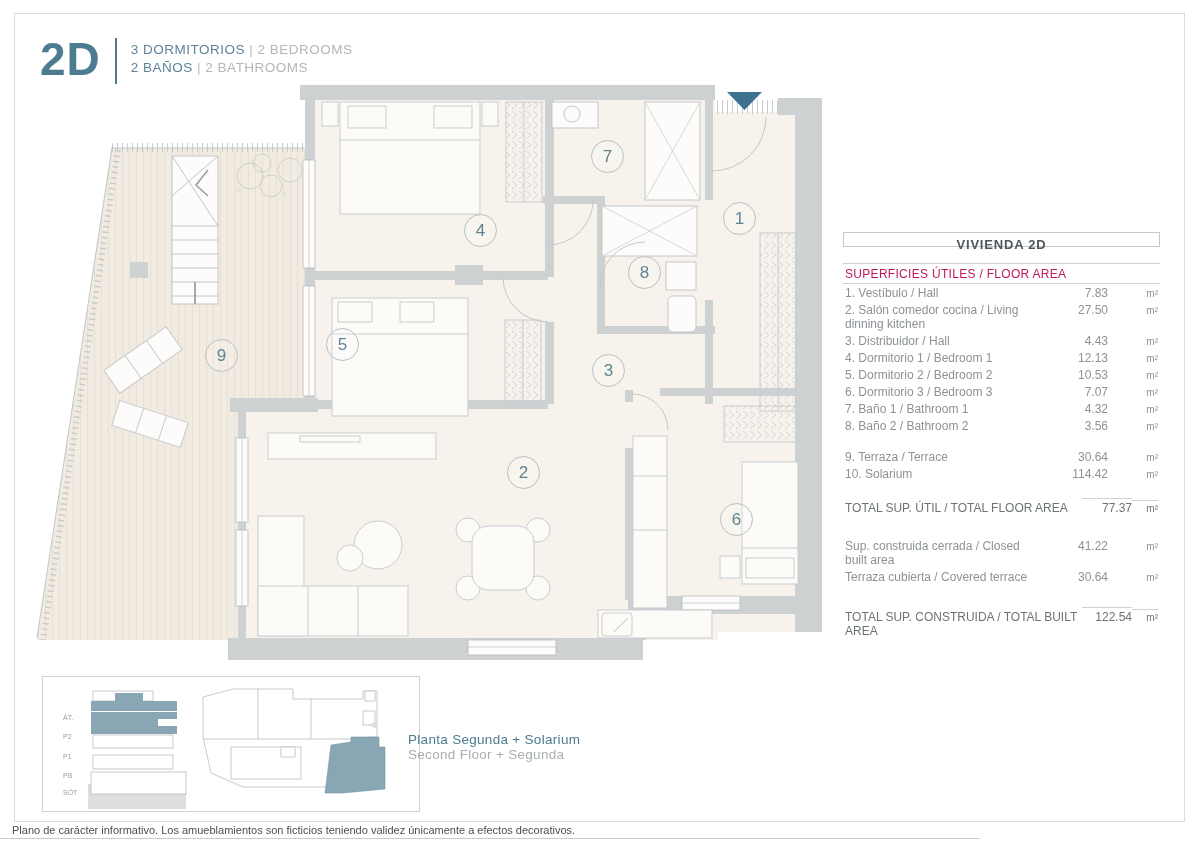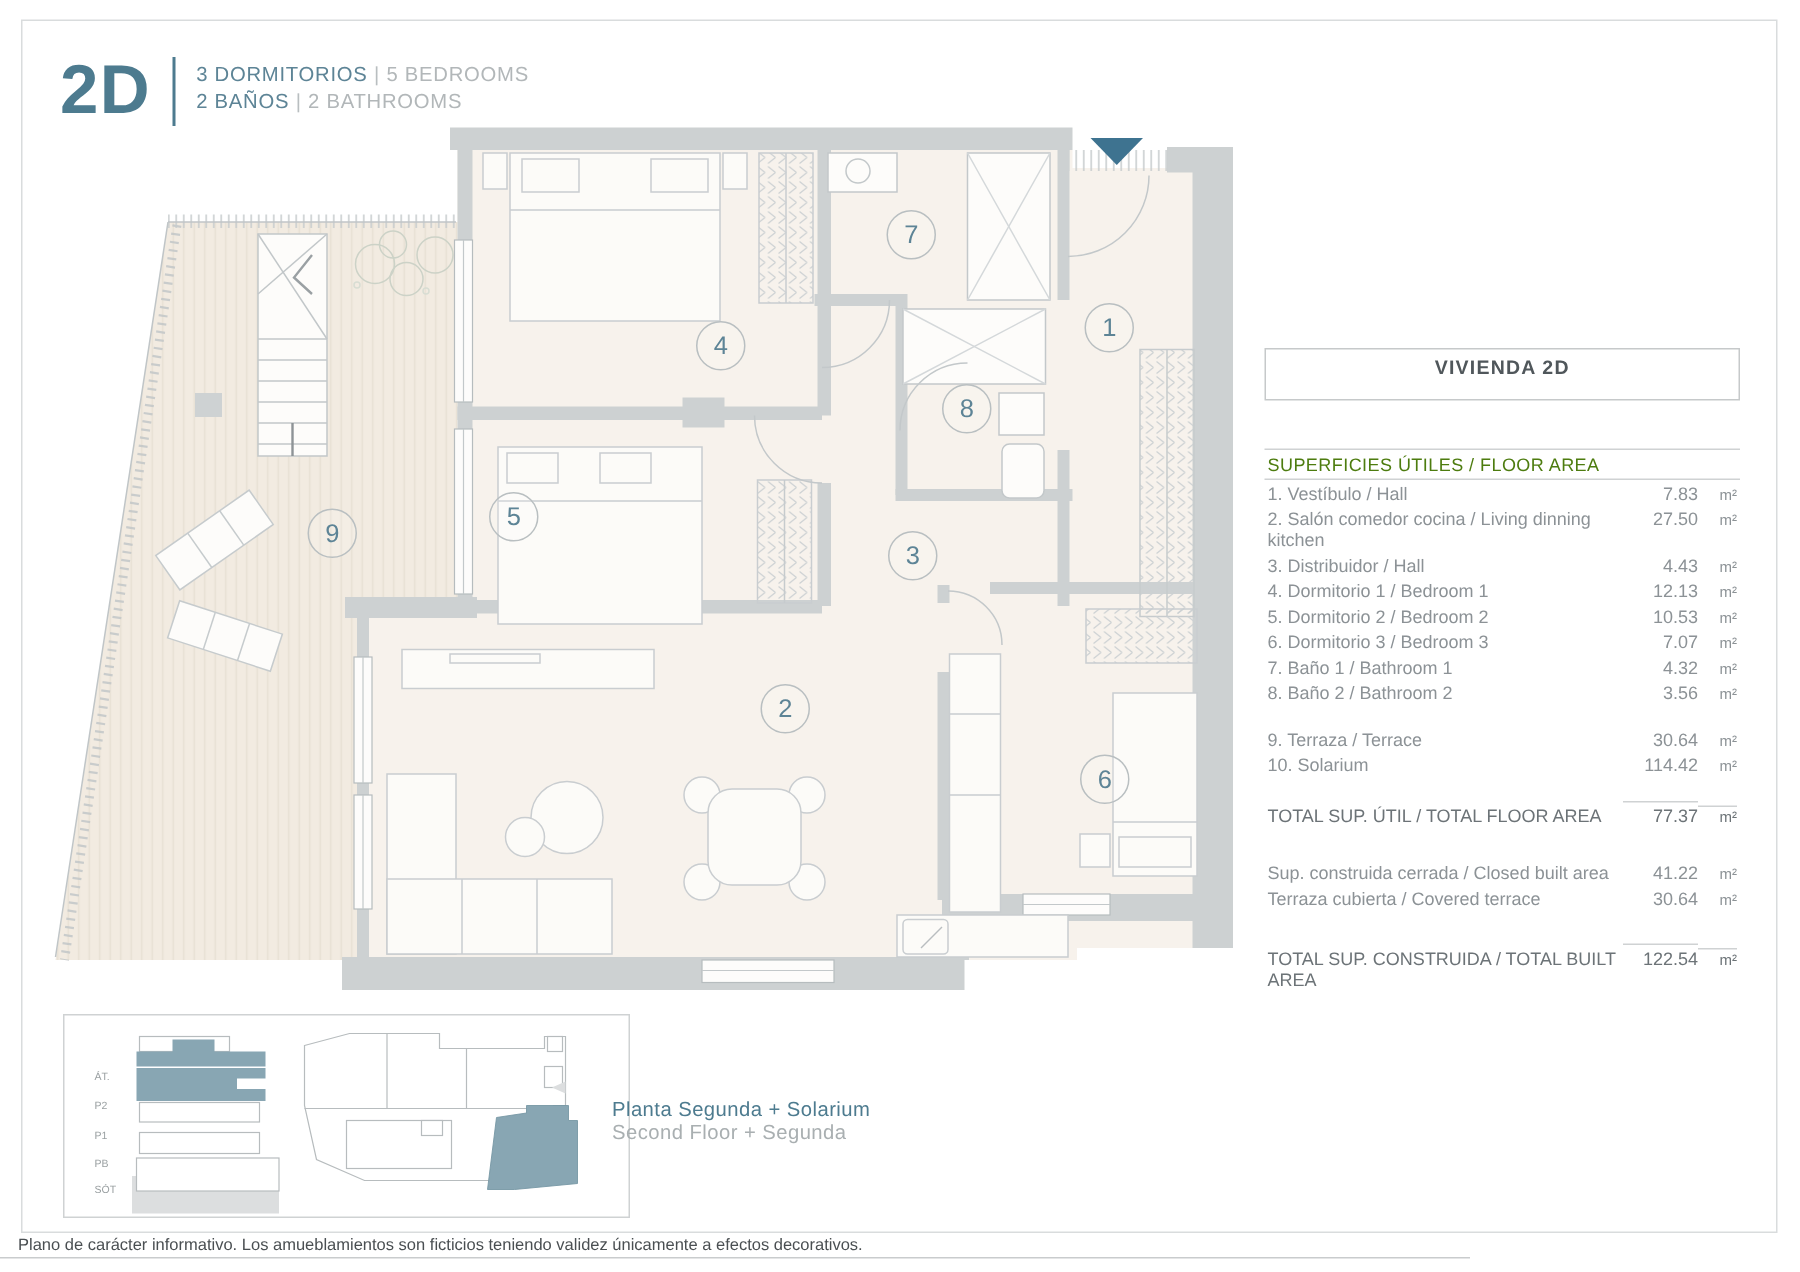--- a/index.html
+++ b/index.html
@@ -24,25 +24,25 @@
   
   #plansvg { position:absolute; left:0; top:0; }
 
   
   .marker { position:absolute; width:33px; height:33px; border:1px solid #b9bfc1;
             border-radius:50%; text-align:center; line-height:31px; font-size:17px;
             color:#5d8496; background:rgba(255,255,255,0.15); }
 
   
   .panel { position:absolute; left:843px; top:232px; width:317px; font-size:12px; color:#8c9296; }
-  .ptitle { border:1px solid #c6c9ca; height:35px; line-height:24px; text-align:center;
+  .ptitle { border:1px solid #c6c9ca; height:15px; line-height:24px; text-align:center;
             font-weight:bold; font-size:13px; color:#50575b; letter-spacing:0.8px; }
   .sect-hd { border-top:1px solid #cfd2d3; border-bottom:1px solid #cfd2d3;
-             padding:3px 2px 2px 2px; color:#4d7c0f; letter-spacing:0.3px; margin-top:18px; }
-  .trow { display:flex; align-items:baseline; padding:1.5px 2px; }
+             padding:3px 2px 2px 2px; color:#be185d; letter-spacing:0.3px; margin-top:2px; }
+  .trow { display:flex; align-items:baseline; padding:1.5px 2px;gap:24px; }
   .tlabel { flex:1; }
   .tval { width:50px; text-align:right; }
   .tunit { width:26px; text-align:right; font-size:10px; }
   .tot { color:#6c7377; padding:2px 2px; display:flex; align-items:baseline; }
   .tot .tval { border-top:1px solid #cfd2d3; padding-top:2px; }
   .tot .tunit { border-top:1px solid #cfd2d3; padding-top:2px; } .gap14 { height:14px; } .gap20 { height:20px; }
 
   
   .keybox { position:absolute; left:42px; top:676px; width:378px; height:136px;
             border:1px solid #cfd2d3; background:#fff; }
@@ -58,21 +58,21 @@
 </head>
 <body>
 
 <div id="page">
   <div class="frame"></div>
 
   <div class="hdr">
     <div class="unit">2D</div>
     <div class="bar"></div>
     <div class="lines">
-      <div class="line"><span class="es">3 DORMITORIOS</span><span class="sep"> | </span><span class="en">5 BEDROOMS</span></div>
+      <div class="line"><span class="es">3 DORMITORIOS</span><span class="sep"> | </span><span class="en">2 BEDROOMS</span></div>
       <div class="line"><span class="es">2 BAÑOS</span><span class="sep"> | </span><span class="en">2 BATHROOMS</span></div>
     </div>
   </div>
 
   <svg id="plansvg" width="1200" height="848" viewBox="0 0 1200 848">
     <defs>
       <pattern id="deck" width="7" height="10" patternUnits="userSpaceOnUse">
         <line x1="3.5" y1="0" x2="3.5" y2="10" stroke="#e7e0d4" stroke-width="1"></line>
       </pattern>
       <pattern id="hatch" width="7" height="10" patternUnits="userSpaceOnUse">

